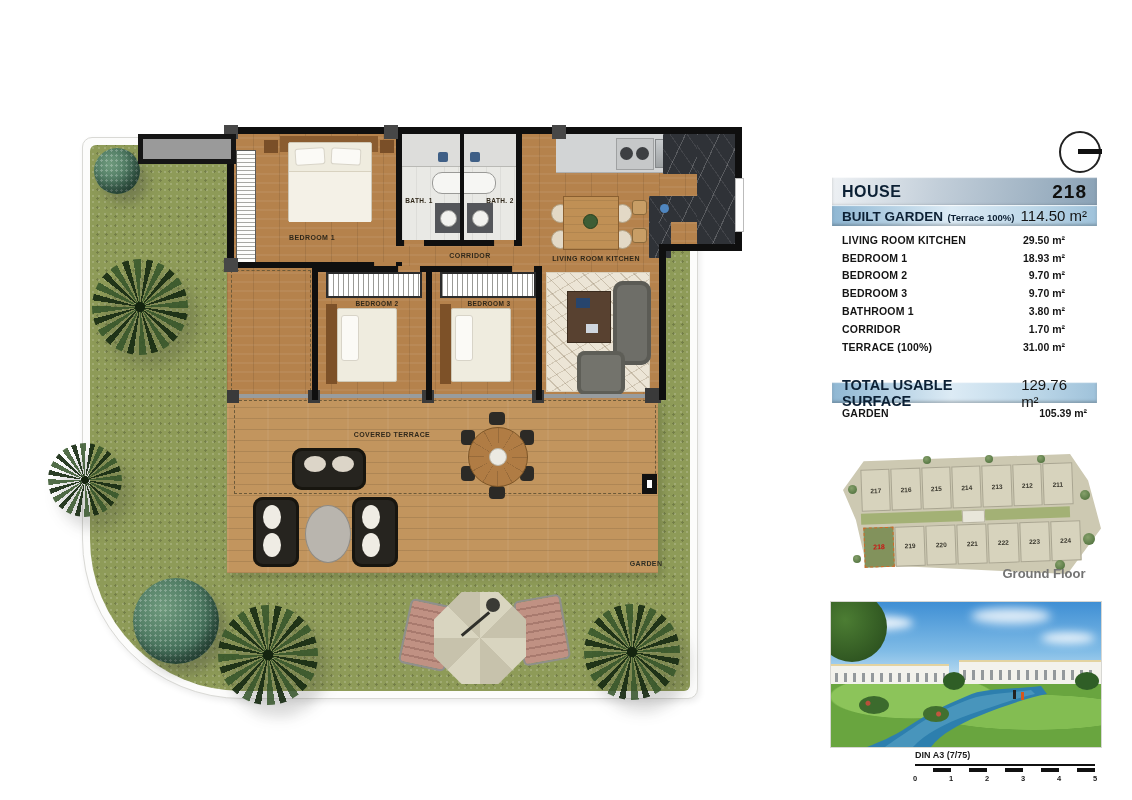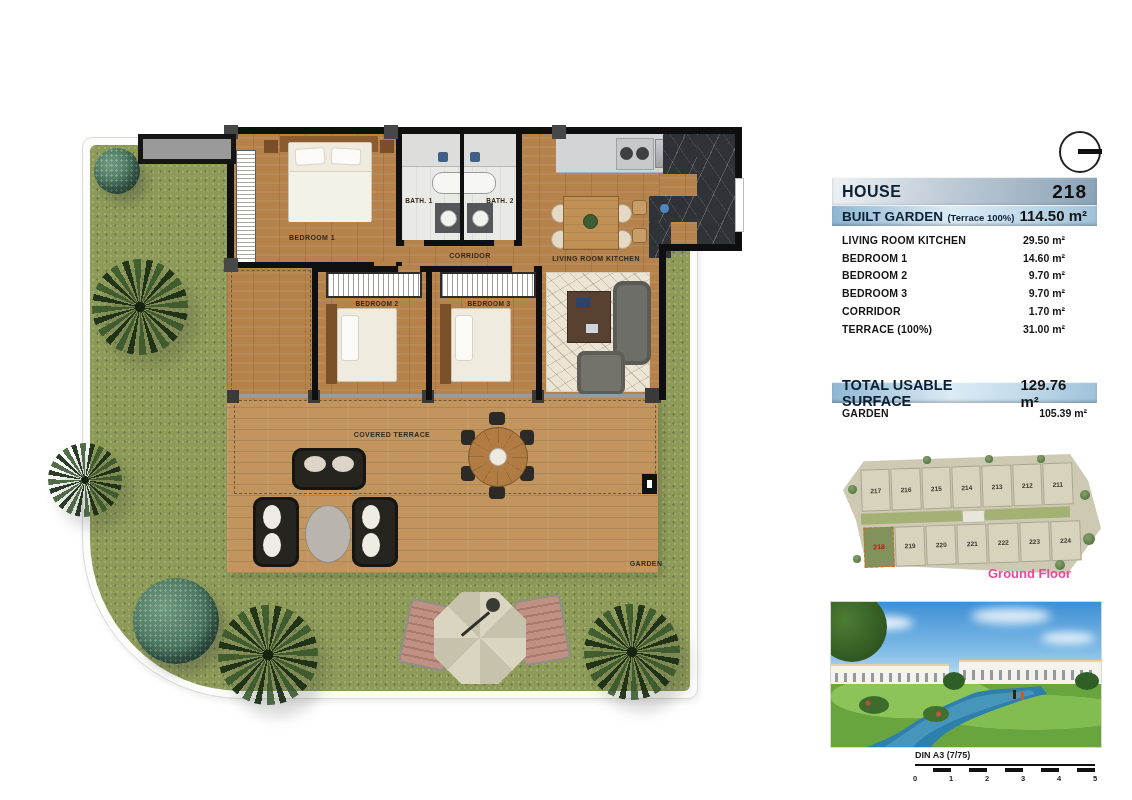--- a/index.html
+++ b/index.html
@@ -44,31 +44,31 @@
   .cushion{background:#dcd5c8;border-radius:50%;}
   
   .panel-title{font-size:27px;font-weight:800;color:#1d5d9b;letter-spacing:.5px;text-shadow:2px 2px 0 #102539;}
   .bar{display:flex;align-items:center;justify-content:space-between;padding:0 10px;box-shadow:inset 0 1px 1px rgba(255,255,255,.8), inset 0 -2px 3px rgba(0,0,0,.22);}
   .bar-house{background:linear-gradient(100deg,#eef1f4 0%,#c2ced9 40%,#8aa2b6 100%);}
   .bar-blue{background:linear-gradient(90deg,#8fb7d3 0%,#dcebf5 45%,#bed8e9 75%,#9fc2da 100%);}
   .house-lbl{font-size:16px;font-weight:800;color:#0c2034;letter-spacing:.5px;}
   .house-num{font-size:19px;font-weight:800;color:#10100f;letter-spacing:1px;}
   .built-lbl{font-size:13.5px;font-weight:800;color:#0c2034;}
   .built-note{font-size:9.5px;font-weight:700;color:#0c2034;}
-  .built-val{font-size:15px;font-weight:700;color:#141414;}
+  .built-val{font-size:15px;font-weight:400;color:#141414;}
   .srow{display:flex;align-items:center;justify-content:space-between;height:17.8px;padding:0 12px 0 10px;}
   .srow .l{font-size:10.5px;font-weight:700;color:#141414;letter-spacing:.2px;}
   .srow .v{font-size:10.5px;font-weight:700;color:#141414;}
   .total-lbl{font-size:14.5px;font-weight:800;color:#0c2034;}
   
   .scell{flex:1;background:#d7d3bd;border:1px solid #a9a591;display:flex;align-items:center;justify-content:center;
     font-size:6.5px;font-weight:700;color:#3c3a30;}
   .scell.hl{background:#82925c;border:1px dashed #d06a28;color:#cc1111;font-size:7px;}
   .stree{position:absolute;border-radius:50%;background:radial-gradient(circle at 40% 35%, #86a06b, #5a7a46 70%, #41603a);}
-  .gf{font-size:13px;font-weight:800;color:#ec4899;text-align:left;}
+  .gf{font-size:13px;font-weight:800;color:#737373;text-align:center;}
   
   .scale-lbl{font-size:9px;font-weight:700;color:#1a1a1a;}
   .tickn{position:absolute;font-size:7.5px;font-weight:700;color:#1a1a1a;transform:translateX(-50%);}
   .seg{position:absolute;height:4px;background:#111;top:2px;}
   .chair{position:absolute;background:#2c2a26;border-radius:4px;}
 </style>
 </head>
 <body>
 
 <div class="abs" style="left:0;top:0;width:800px;height:800px;">
@@ -244,29 +244,33 @@
     <span class="built-val">114.50 m²</span>
   </div>
 
   <div class="abs" style="left:2px;top:103px;width:245px;">
     <div class="srow">
         <span class="l">LIVING ROOM KITCHEN</span>
         <span class="v">29.50 m²</span>
       </div>
     <div class="srow">
         <span class="l">BEDROOM 1</span>
-        <span class="v">14.60 m²</span>
+        <span class="v">18.93 m²</span>
       </div>
     <div class="srow">
         <span class="l">BEDROOM 2</span>
         <span class="v">9.70 m²</span>
       </div>
     <div class="srow">
         <span class="l">BEDROOM 3</span>
         <span class="v">9.70 m²</span>
+      </div>
+    <div class="srow">
+        <span class="l">BATHROOM 1</span>
+        <span class="v">3.80 m²</span>
       </div>
     <div class="srow">
         <span class="l">CORRIDOR</span>
         <span class="v">1.70 m²</span>
       </div>
     <div class="srow">
         <span class="l">TERRACE (100%)</span>
         <span class="v">31.00 m²</span>
       </div>
   </div>

